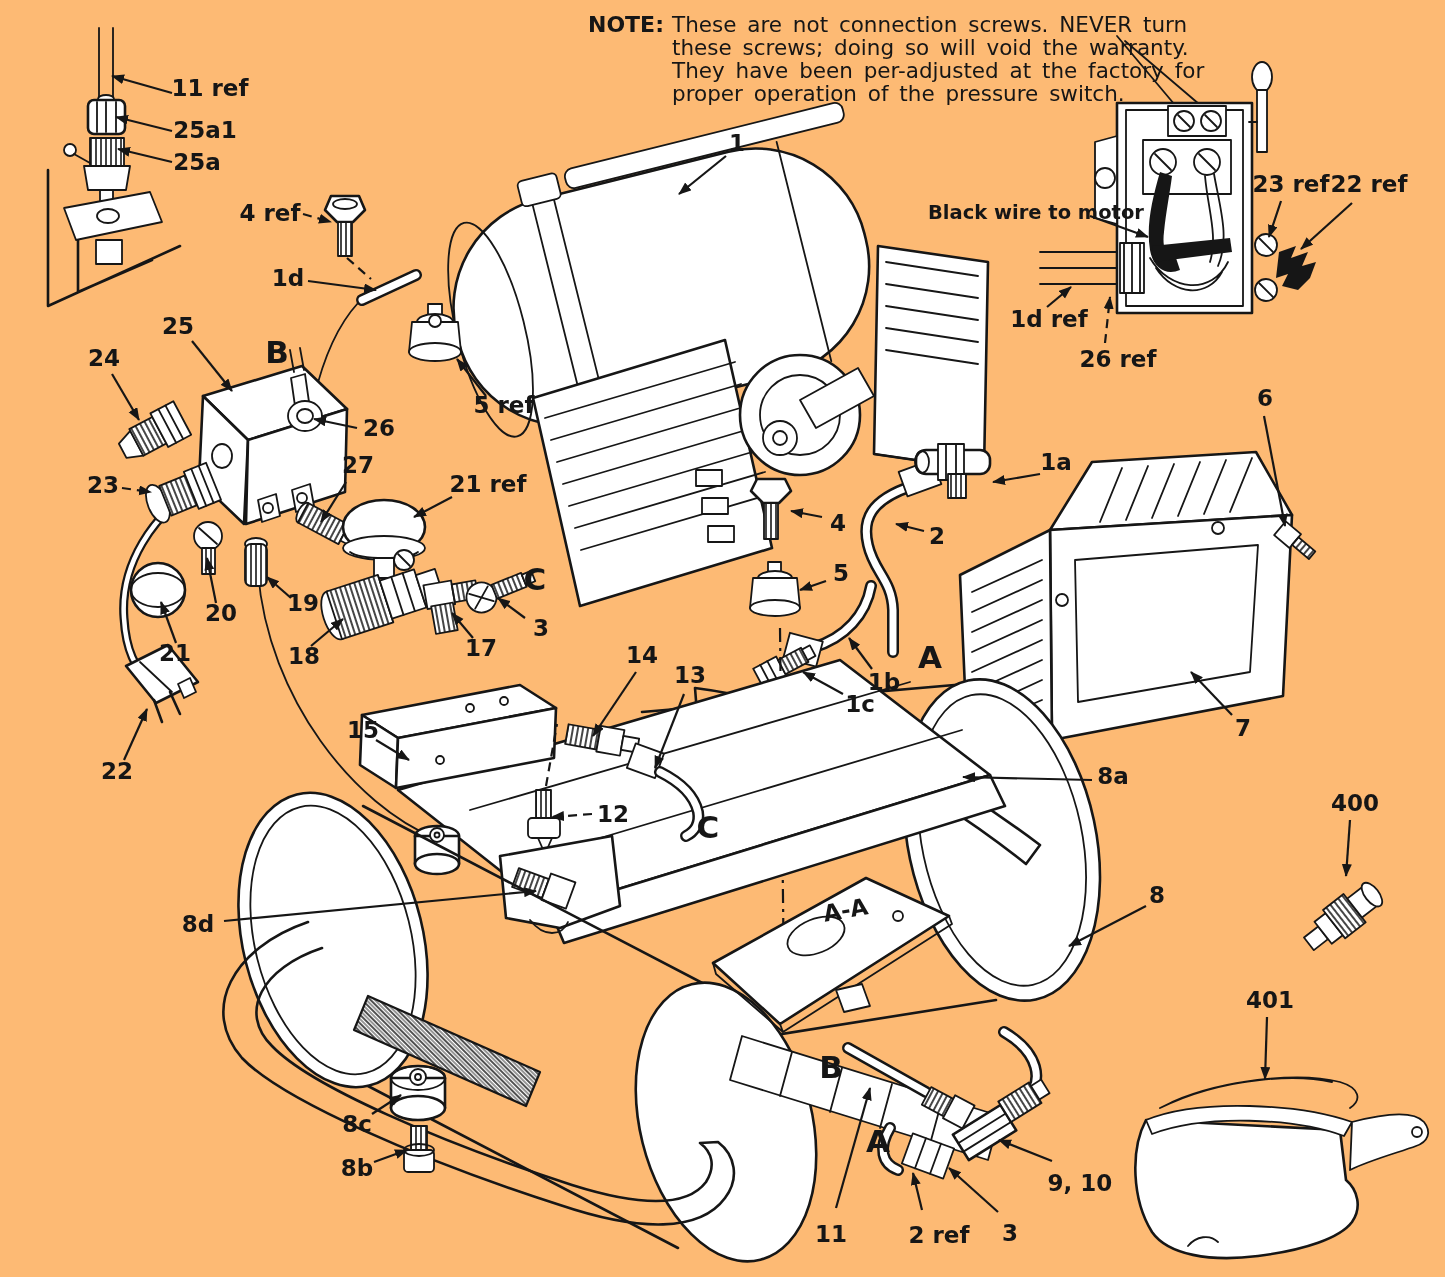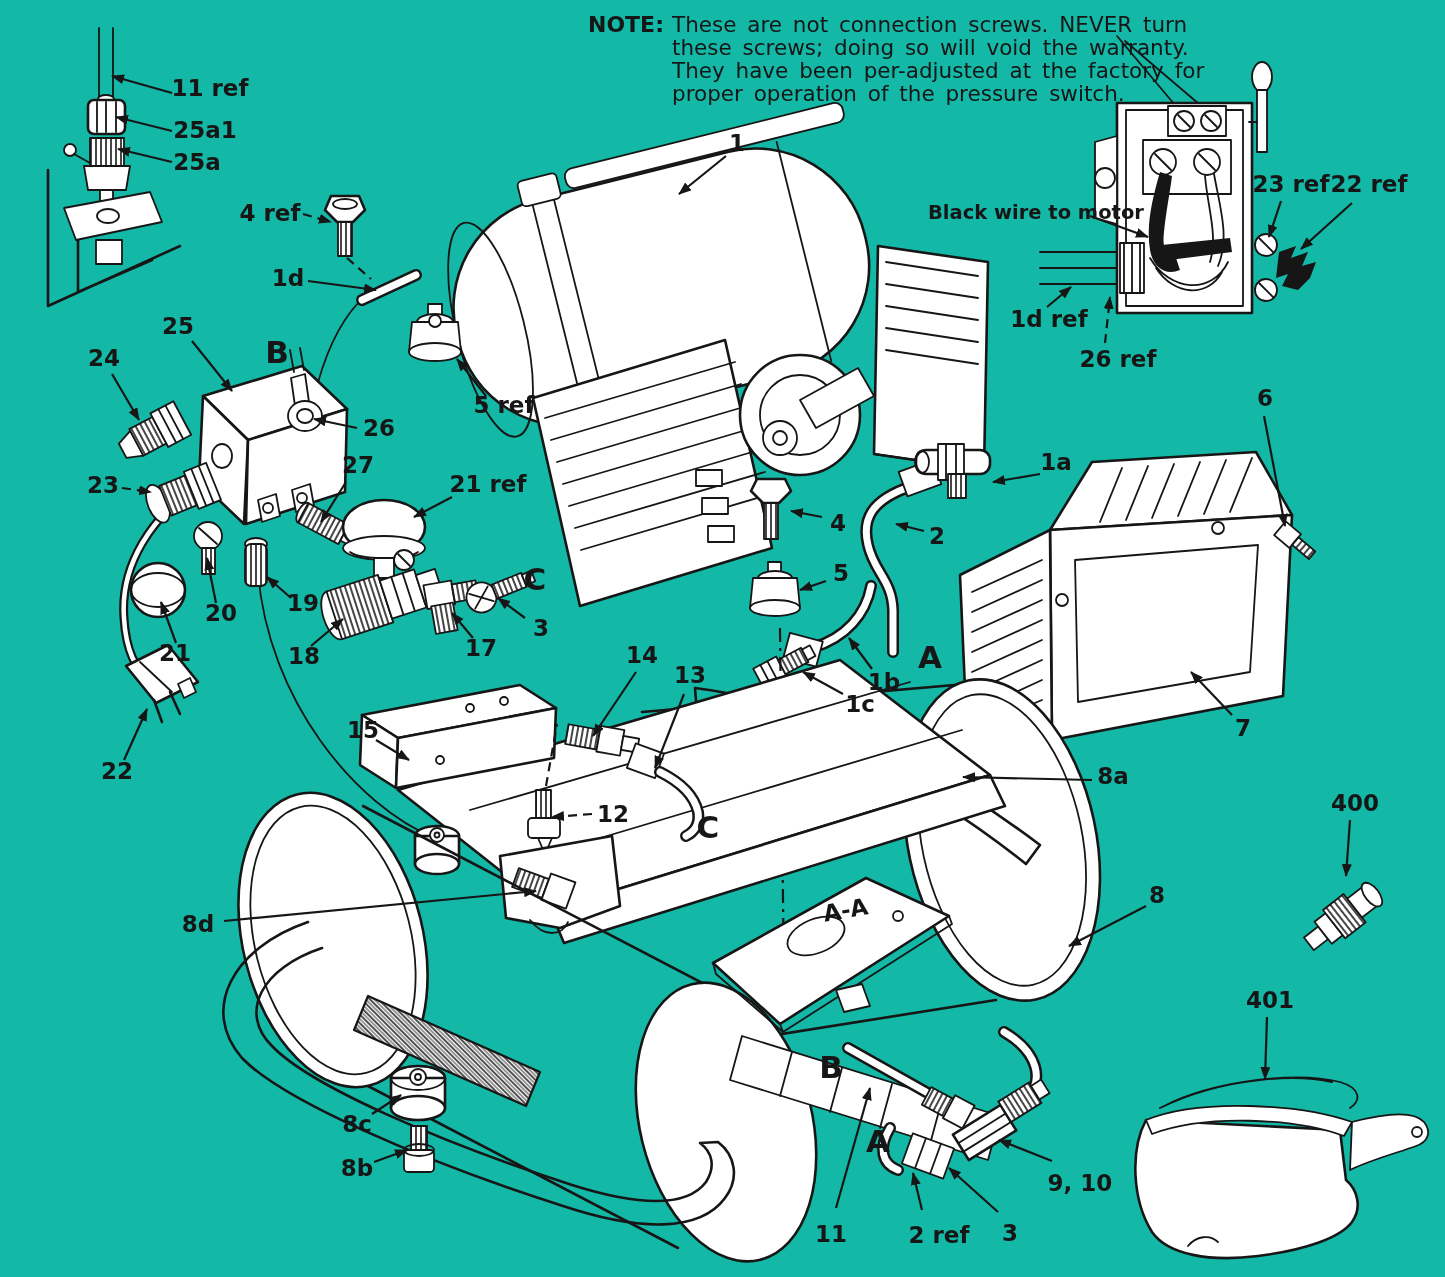--- a/index.html
+++ b/index.html
@@ -1,16 +1,16 @@
 <!DOCTYPE html>
 <html><head>
 <meta charset="utf-8">
 <style>
   html,body{margin:0;padding:0;background:#ffffff;}
-  .stage{position:relative;width:1445px;height:1277px;background:#14b8a6;overflow:hidden;
+  .stage{position:relative;width:1445px;height:1277px;background:#fdba74;overflow:hidden;
          font-family:"DejaVu Sans","Liberation Sans",sans-serif;}
   svg{position:absolute;left:0;top:0;}
   svg *{vector-effect:none;}
   .ln{stroke:#161616;stroke-width:2.6;fill:none;stroke-linecap:round;stroke-linejoin:round;}
   .ln2{stroke:#161616;stroke-width:1.8;fill:none;stroke-linecap:round;stroke-linejoin:round;}
   .fw{stroke:#161616;stroke-width:2.6;fill:#ffffff;stroke-linejoin:round;}
   .fw2{stroke:#161616;stroke-width:1.8;fill:#ffffff;stroke-linejoin:round;}
   .fthr{stroke:#161616;stroke-width:1.8;fill:url(#thr);stroke-linejoin:round;}
   .fgrip{stroke:#161616;stroke-width:2.2;fill:url(#grip);stroke-linejoin:round;}
   .fb{fill:#161616;stroke:none;}

